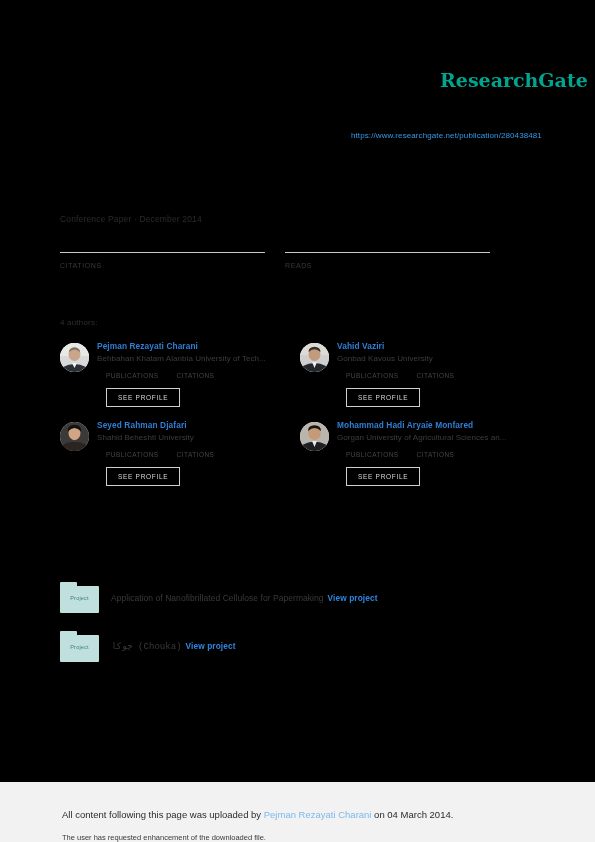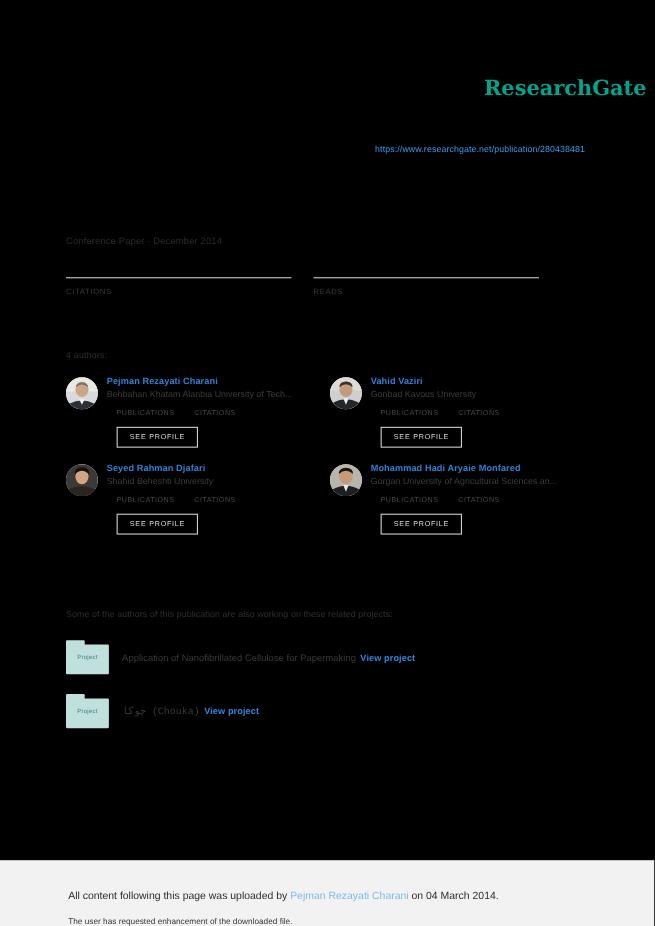--- a/index.html
+++ b/index.html
@@ -31,21 +31,21 @@
     font-family: "DejaVu Serif", serif;
     font-size: 19px;
     font-weight: bold;
     color: #00a58f;
     letter-spacing: 0px;
     white-space: nowrap;
   }
 
   .pub-url {
     position: absolute;
-    left: 300px;
+    left: 310px;
     top: 107px;
     font-size: 8px;
     color: #3399e8;
     letter-spacing: 0.1px;
     white-space: nowrap;
     padding-left: 41px;
   }
 
   
   .paper-meta {
@@ -419,21 +419,20 @@
             </div>
           </div>
           <div class="see-profile">SEE PROFILE</div>
         </div>
       </div>
 
     </div>
 
   </div>
 
-  <div class="projects-heading">Some of the authors of this publication are also working on these related projects:</div>
 
   <div class="project-list">
 
     <div class="project-item">
       <div class="folder">
         <div class="folder-tab"></div>
         <div class="folder-body"></div>
         <div class="folder-label">Project</div>
       </div>
       <div class="project-text">

